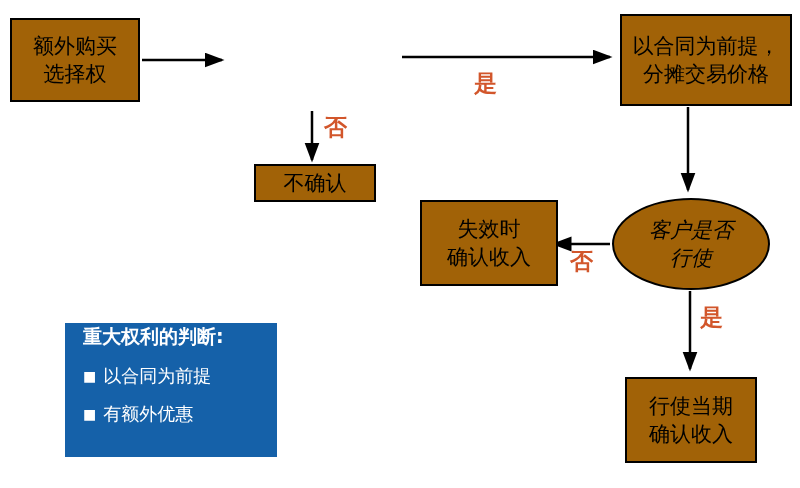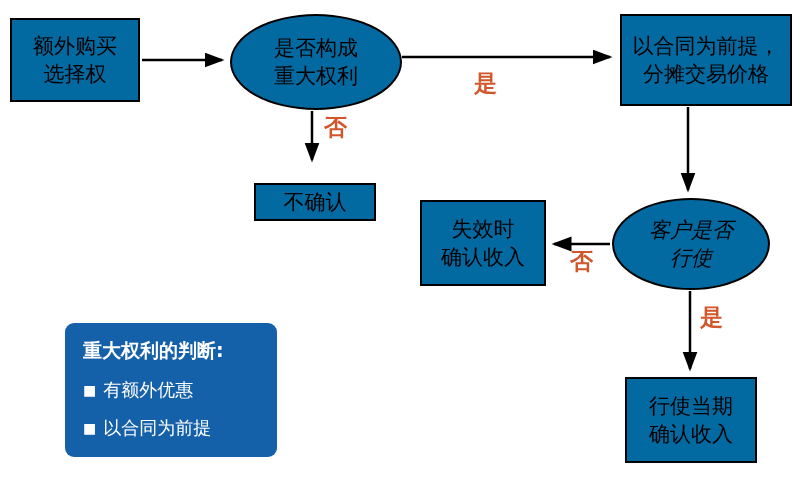--- a/index.html
+++ b/index.html
@@ -14,21 +14,21 @@
   .arrows {
     position: absolute;
     left: 0; top: 0;
     width: 800px; height: 488px;
     pointer-events: none;
   }
   .node {
     position: absolute;
     box-sizing: border-box;
     border: 2px solid #000000;
-    background: #0369a1;
+    background: #a16207;
     color: #000000;
     display: flex;
     align-items: center;
     justify-content: center;
     text-align: center;
     font-size: 21px;
     line-height: 1.35;
     white-space: pre-line;
   }
   .ellipse { border-radius: 50%; }
@@ -37,22 +37,21 @@
     color: #D2562B;
     font-weight: bold;
     font-size: 23px;
     line-height: 1;
   }
   .legend {
     position: absolute;
     box-sizing: border-box;
     background: #1561A9;
     color: #ffffff;
-    padding: 16px 18px;
-    border-radius: 9px;
+    padding: 2px 18px;
   }
   .legend-title {
     font-size: 19px;
     font-weight: bold;
     line-height: 1.2;
   }
   .legend-item {
     font-size: 18px;
     margin-top: 17px;
     line-height: 1.2;
@@ -78,48 +77,46 @@
     <line x1="402" y1="57" x2="610" y2="57" stroke="#000" stroke-width="2.5" marker-end="url(#ah)"></line>
     <line x1="312" y1="111" x2="312" y2="160" stroke="#000" stroke-width="2.5" marker-end="url(#ah)"></line>
     <line x1="688" y1="107" x2="688" y2="190" stroke="#000" stroke-width="2.5" marker-end="url(#ah)"></line>
     <line x1="610" y1="244" x2="554" y2="244" stroke="#000" stroke-width="2.5" marker-end="url(#ah)"></line>
     <line x1="690" y1="291" x2="690" y2="369" stroke="#000" stroke-width="2.5" marker-end="url(#ah)"></line>
   </svg>
 
   <div class="node" style="left:10px; top:18px; width:130px; height:84px;">额外购买
 选择权</div>
 
-  <div class="node ellipse" style="left:230px; top:14px; width:172px; height:96px;">是否构成
-重大权利</div>
 
   <div class="node" style="left:620px; top:14px; width:172px; height:92px;">以合同为前提，
 分摊交易价格</div>
 
-  <div class="node" style="left:254px; top:183px; width:122px; height:38px;">不确认</div>
+  <div class="node" style="left:254px; top:164px; width:122px; height:38px;">不确认</div>
 
   <div class="node ellipse" style="left:612px; top:198px; width:158px; height:92px;font-style:italic;">客户是否
 行使</div>
 
-  <div class="node" style="left:420px; top:200px; width:126px; height:86px;">失效时
+  <div class="node" style="left:420px; top:200px; width:138px; height:86px;">失效时
 确认收入</div>
 
   <div class="node" style="left:625px; top:377px; width:132px; height:86px;">行使当期
 确认收入</div>
 
   <div class="edge-label" style="left:474px; top:72px;">是</div>
 
   <div class="edge-label" style="left:324px; top:116px;">否</div>
 
   <div class="edge-label" style="left:570px; top:250px;">否</div>
 
   <div class="edge-label" style="left:700px; top:306px;">是</div>
 
   <div class="legend" style="left:65px; top:323px; width:212px; height:134px;">
     <div class="legend-title">重大权利的判断:</div>
     <div class="legend-item">
-      <span class="bullet">■</span><span>有额外优惠</span>
+      <span class="bullet">■</span><span>以合同为前提</span>
     </div>
     <div class="legend-item">
-      <span class="bullet">■</span><span>以合同为前提</span>
+      <span class="bullet">■</span><span>有额外优惠</span>
     </div>
   </div>
 
 </div>
 
 </body></html>

